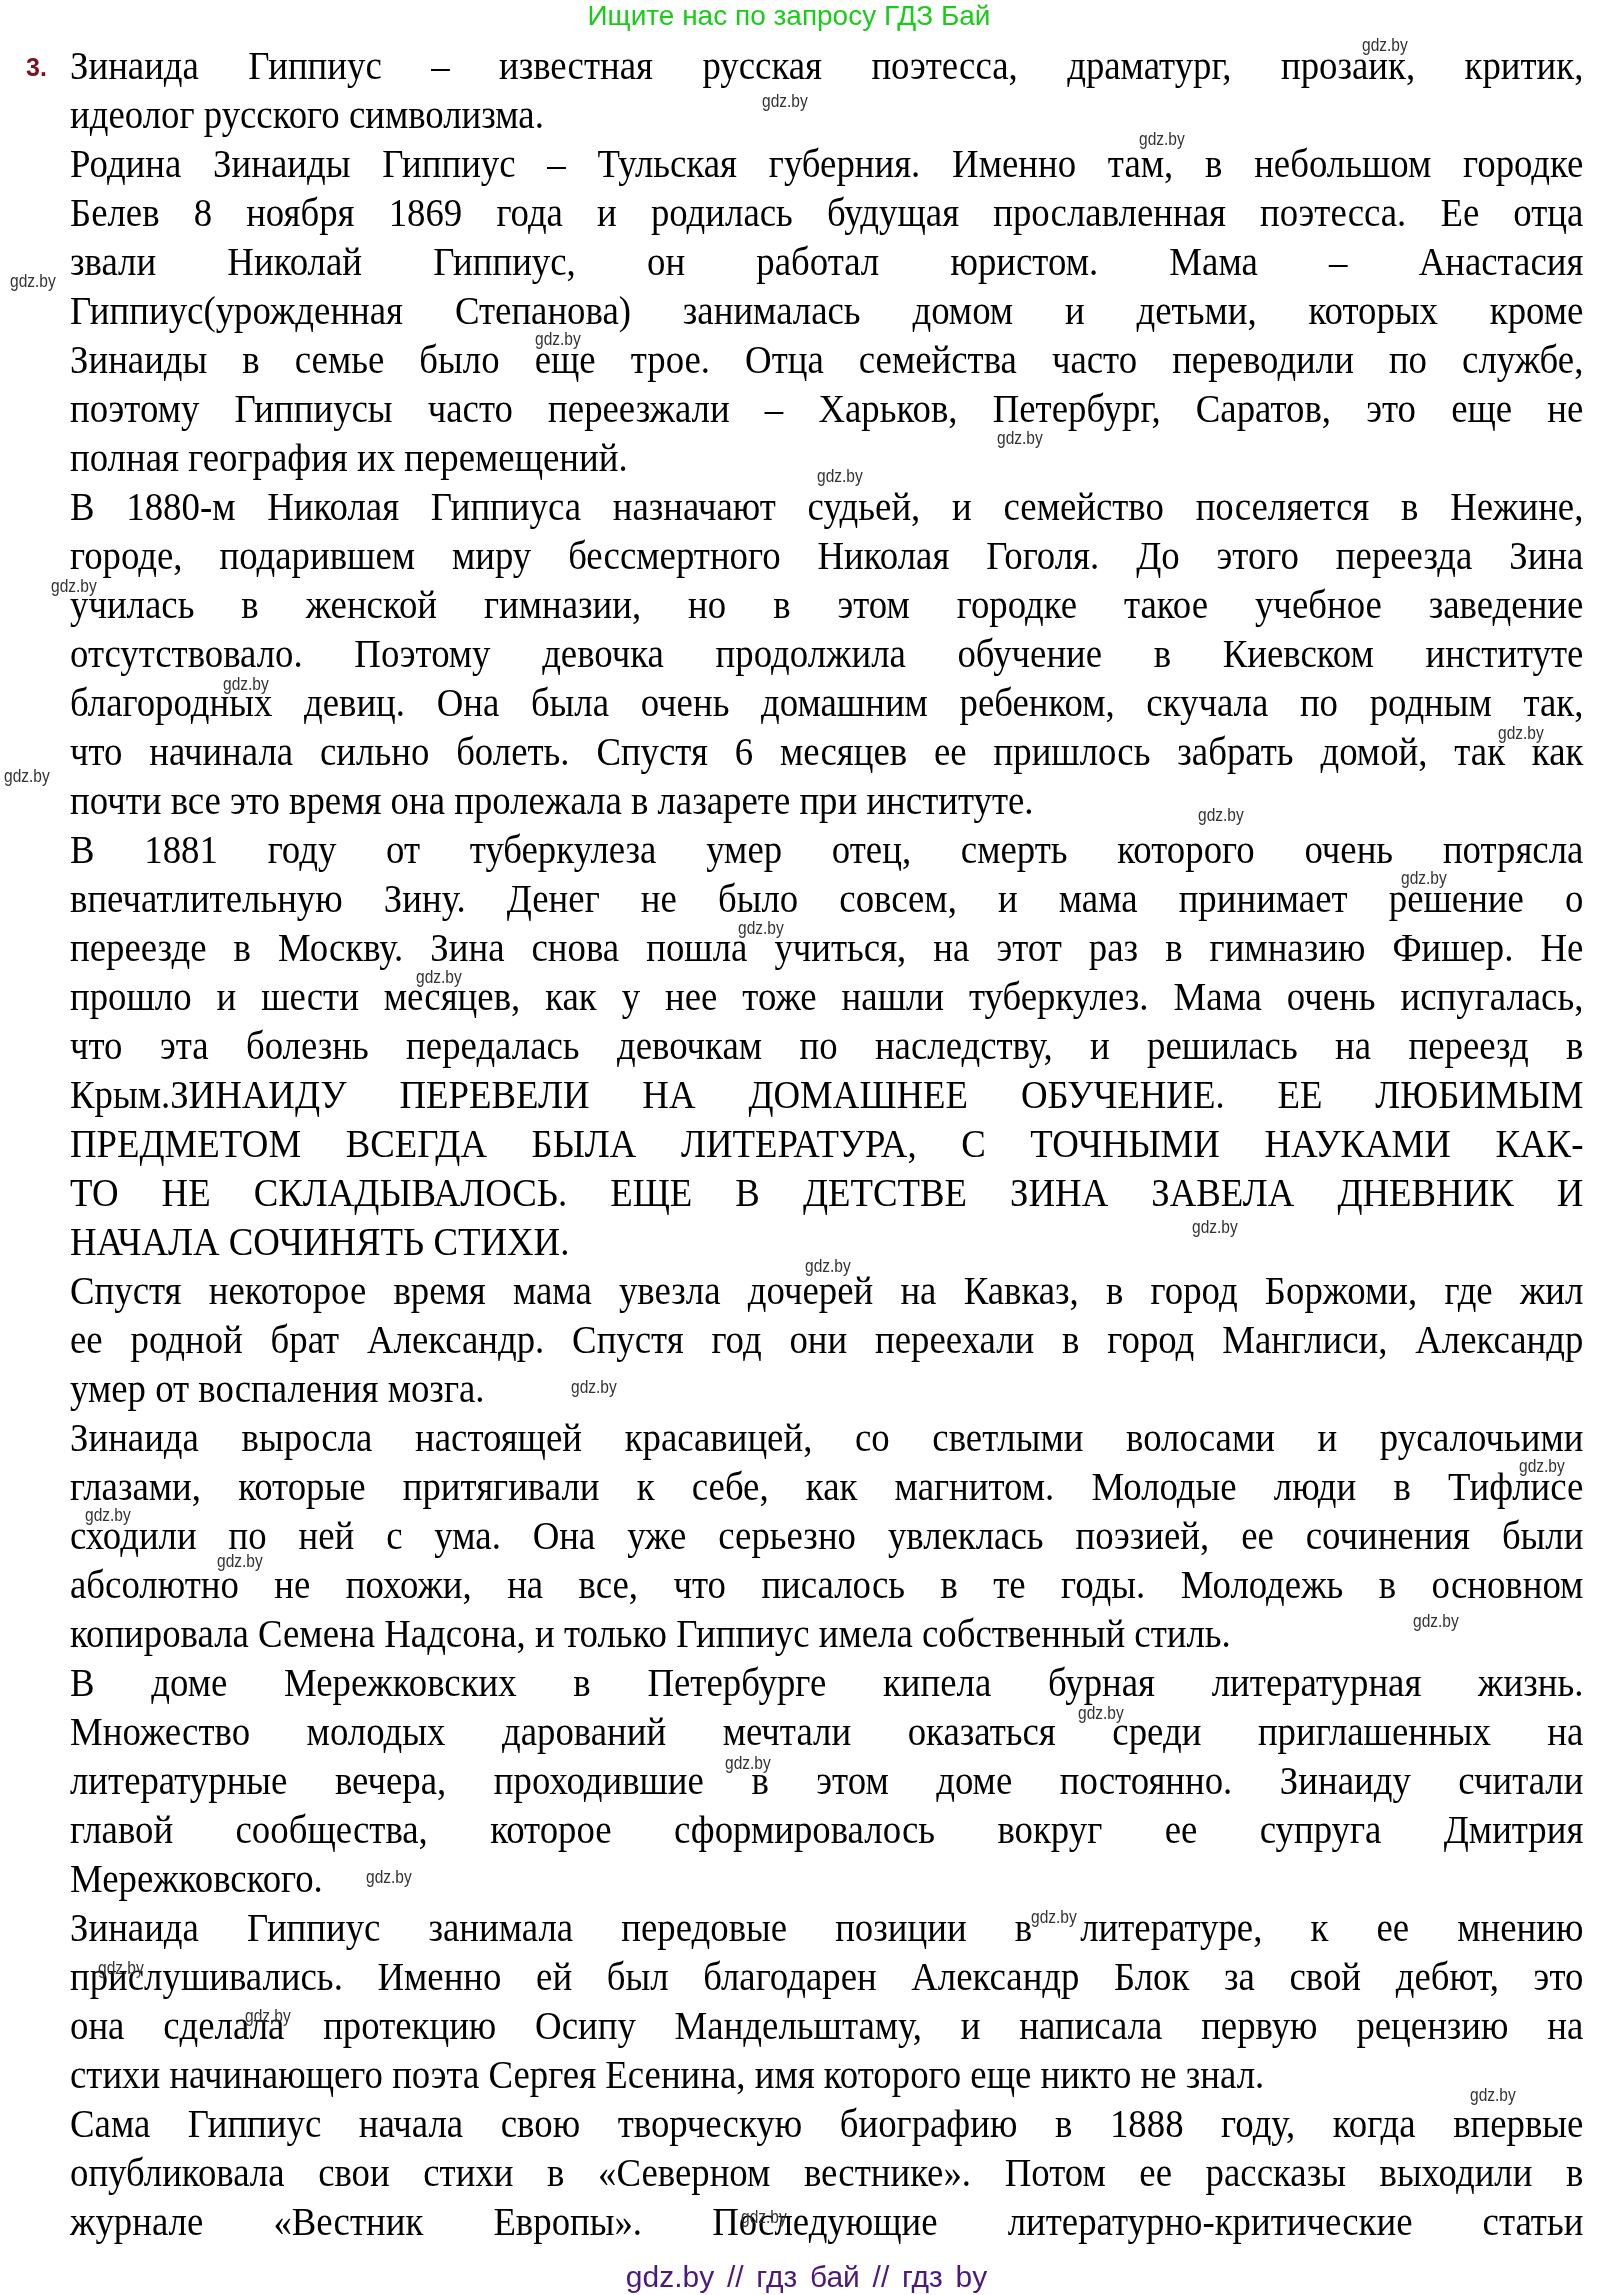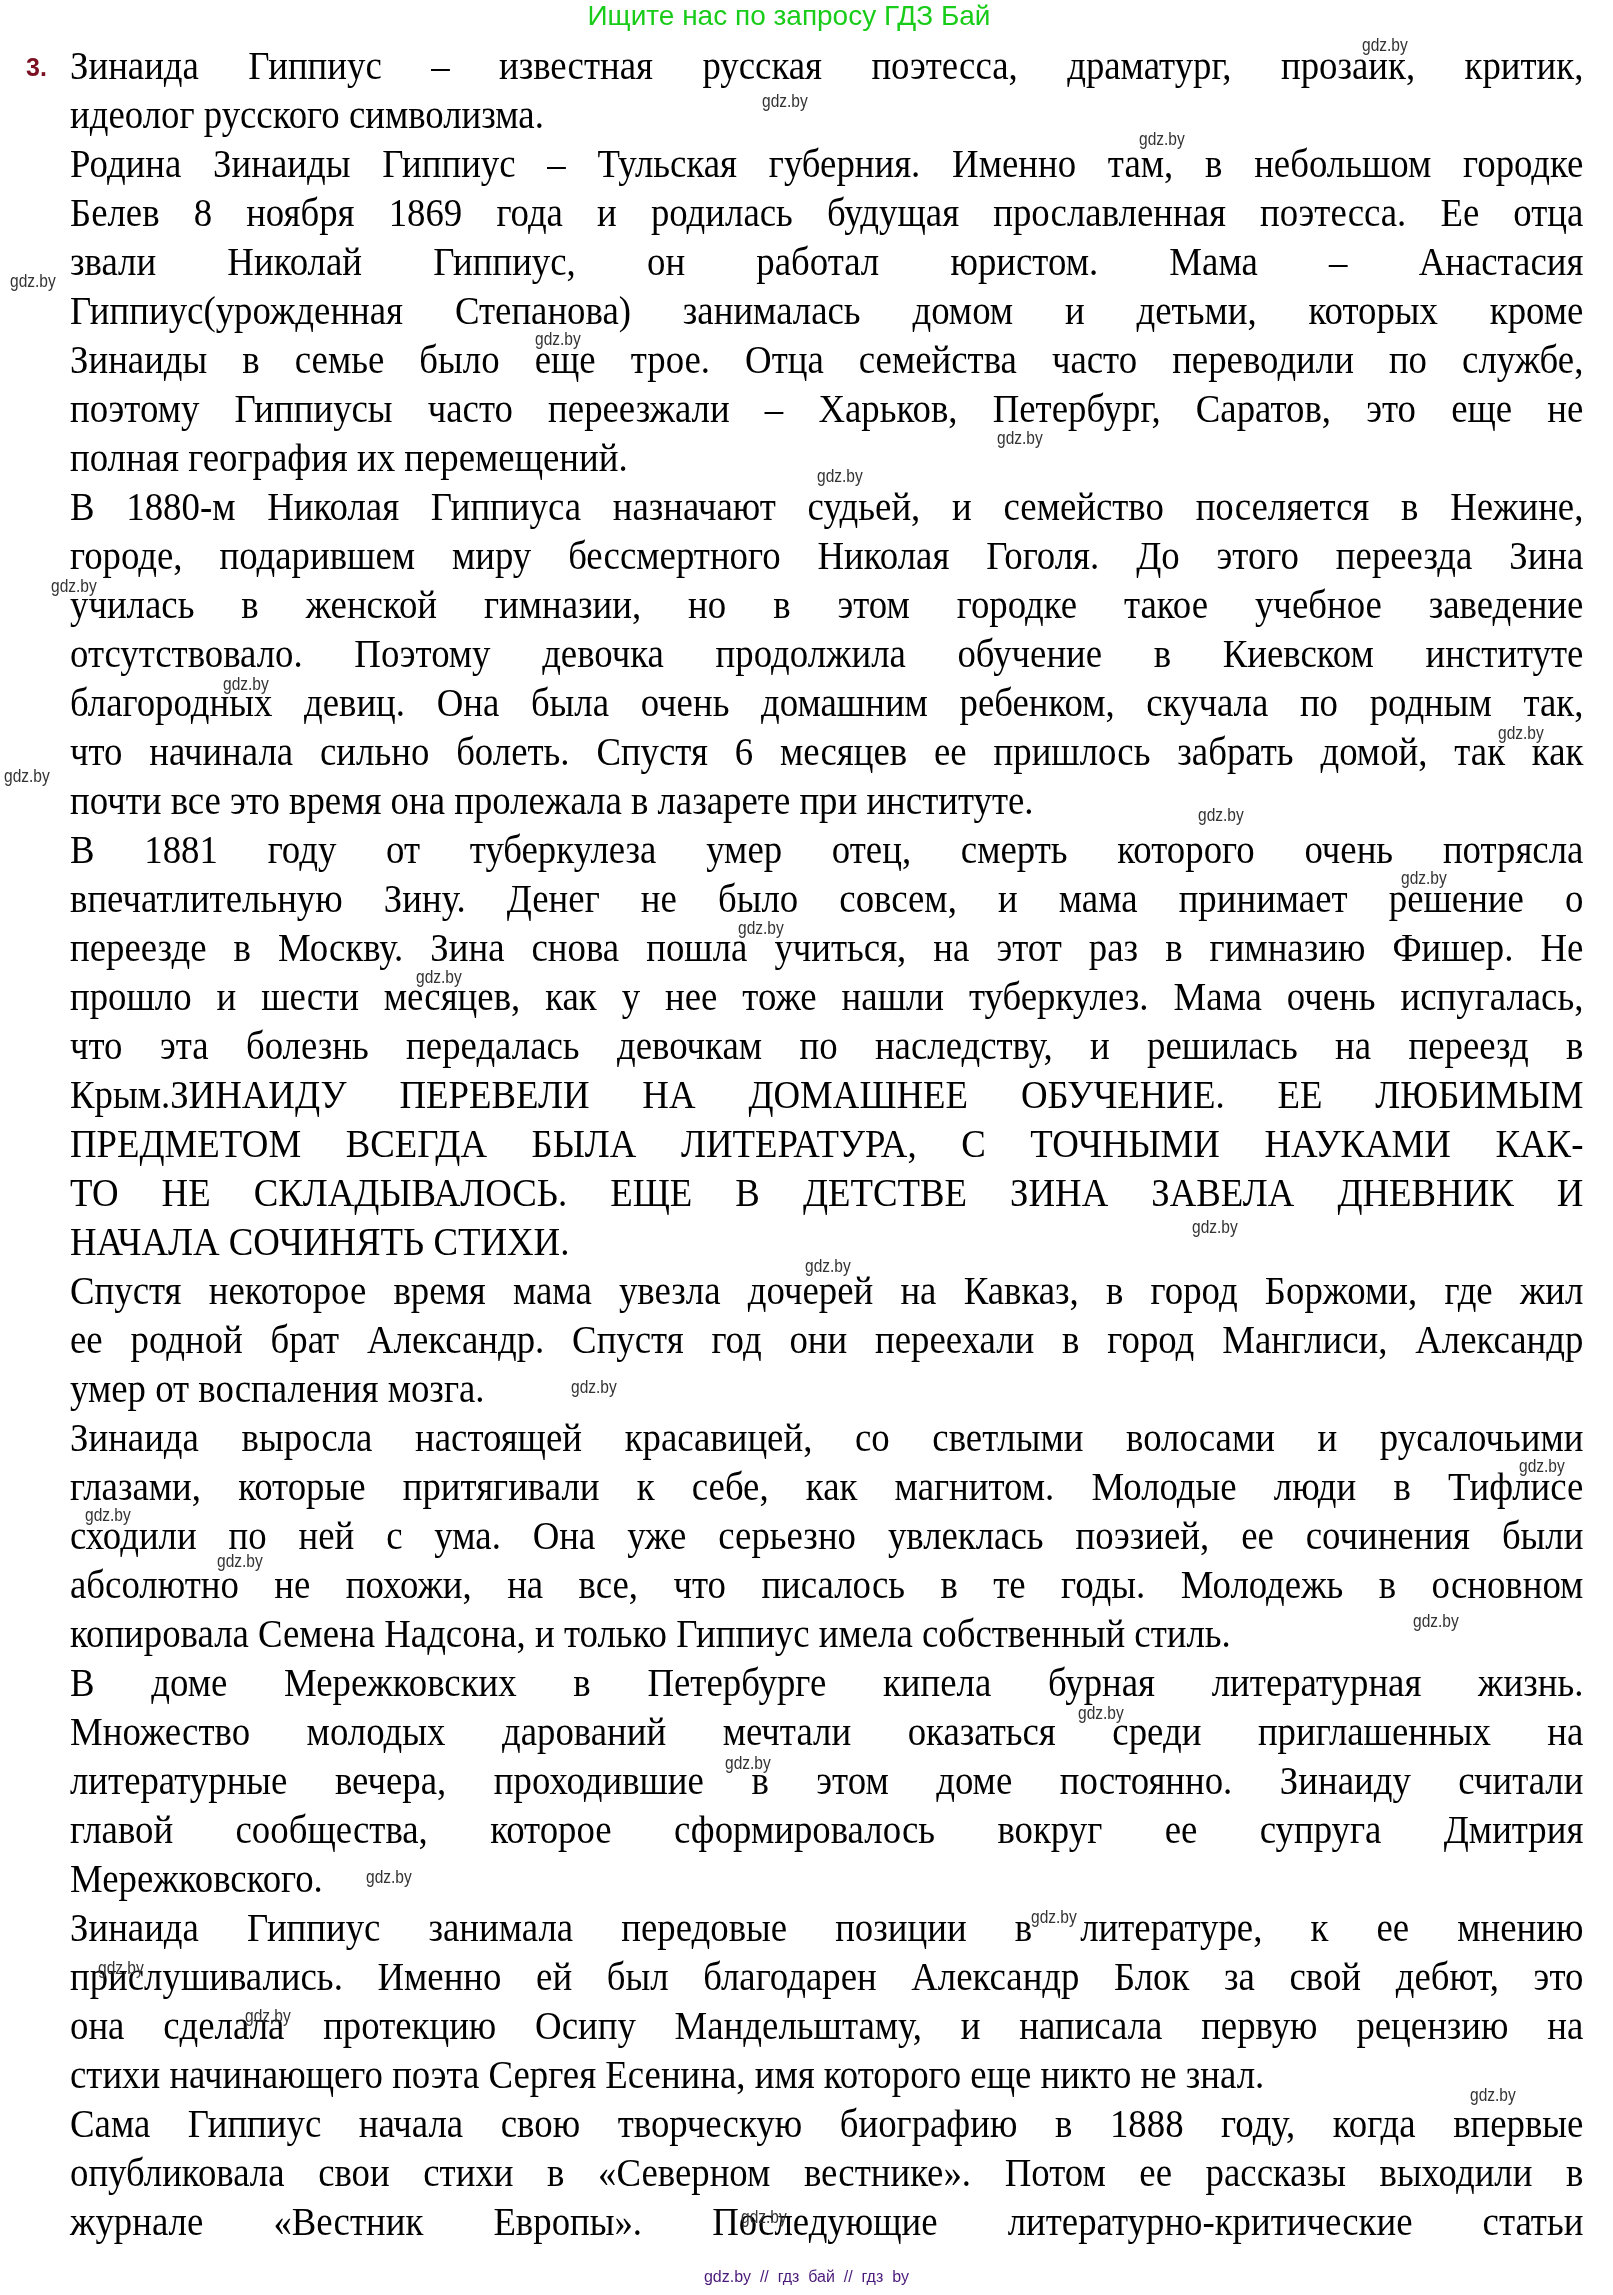--- a/index.html
+++ b/index.html
@@ -5,21 +5,21 @@
     html, body { margin: 0; padding: 0; background: #ffffff; }
     body { width: 1613px; height: 2295px; position: relative; overflow: hidden; }
     .header {
       position: absolute; left: 0; top: 0; width: 1578px; height: 32px;
       text-align: center; font-family: "Liberation Sans", sans-serif;
       font-size: 28px; line-height: 32px; color: #19cc19;
     }
     .footer {
       position: absolute; left: 0; top: 2261px; width: 1613px; height: 32px;
       text-align: center; font-family: "Liberation Sans", sans-serif;
-      font-size: 16px; line-height: 32px; color: #4b1a7a; word-spacing: 4.4px;
+      font-size: 30px; line-height: 32px; color: #4b1a7a; word-spacing: 4.4px;
     }
     .task-number {
       position: absolute; left: 26px; top: 53px;
       font-family: "Liberation Sans", sans-serif; font-weight: bold;
       font-size: 25px; color: #7a1022;
     }
     .text-block {
       position: absolute; left: 70px; top: 41px; width: 1513px;
       font-family: "Liberation Serif", serif; font-size: 40px; line-height: 49px;
       color: #000000; transform: scaleX(0.92); transform-origin: left top;

